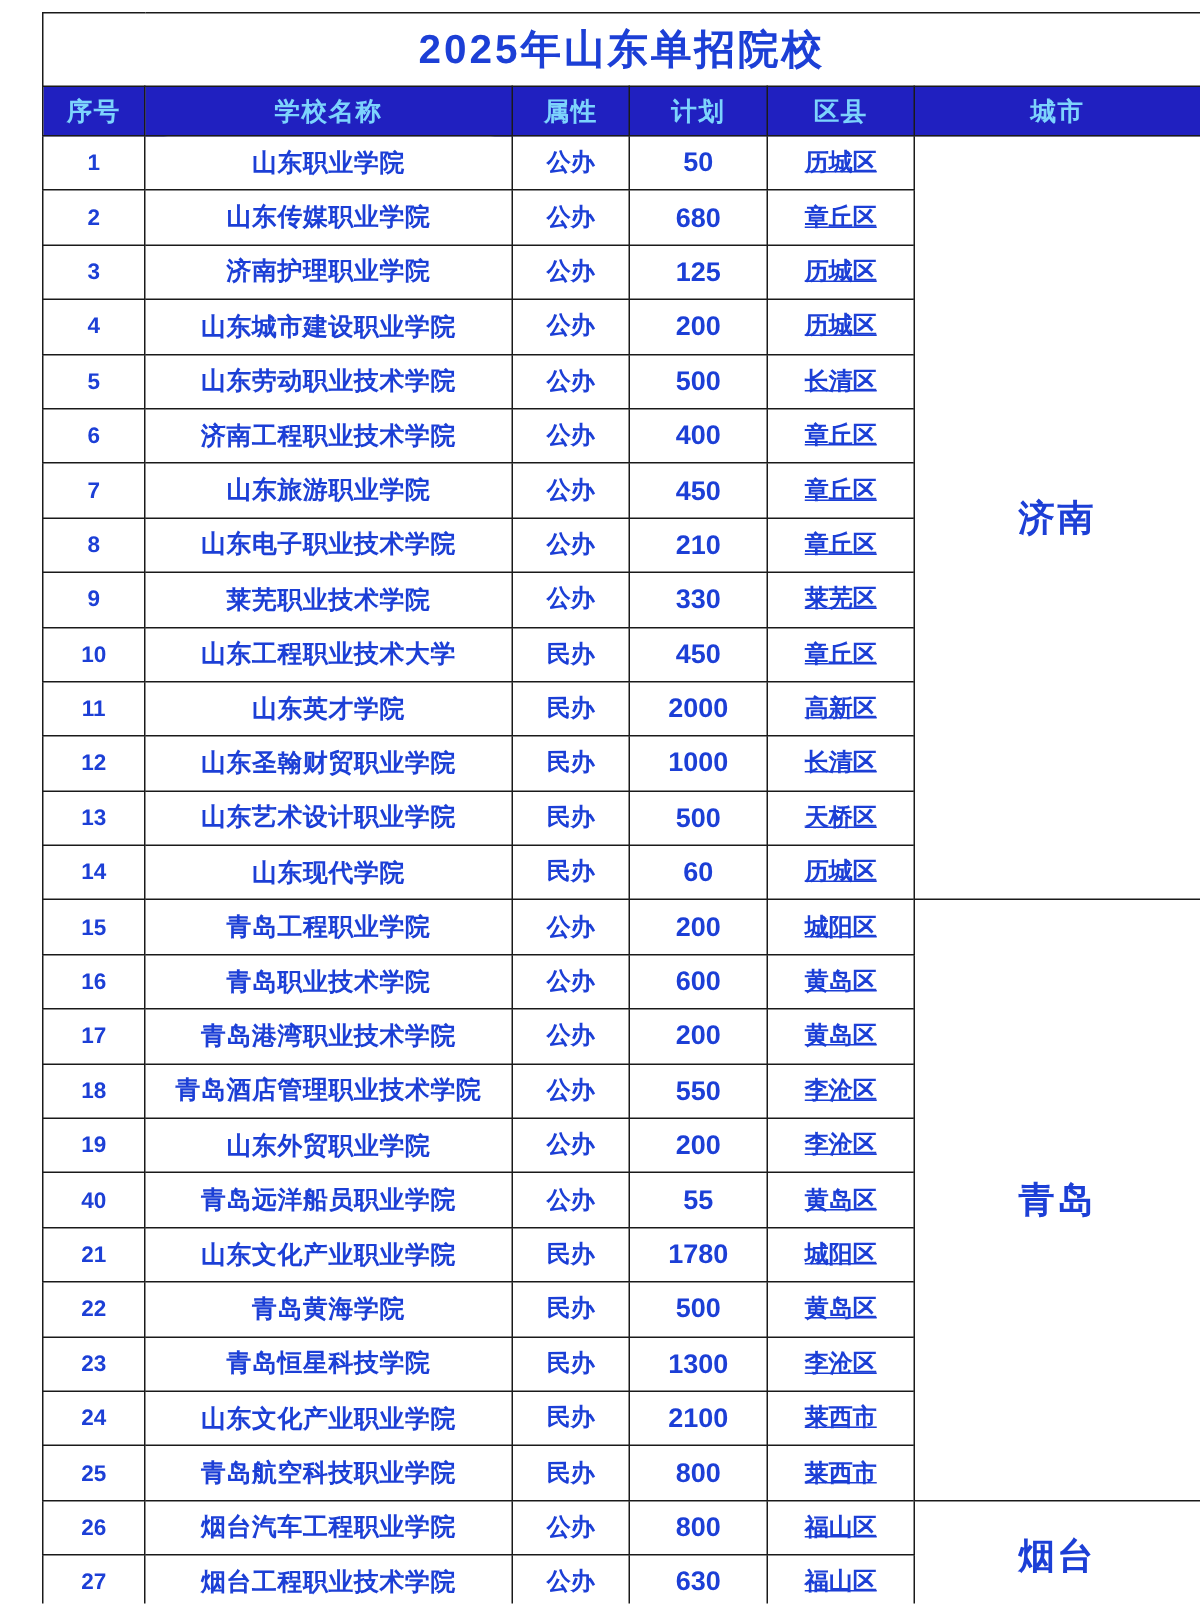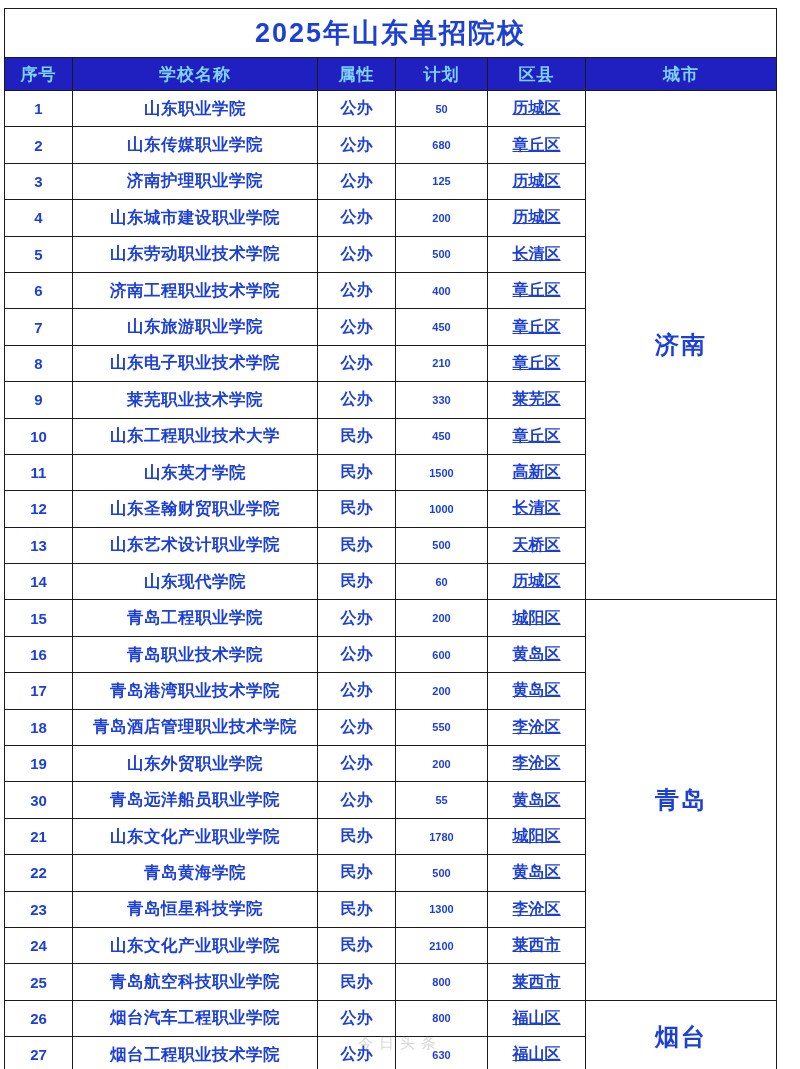--- a/index.html
+++ b/index.html
@@ -10,21 +10,21 @@
   body {
     width: 800px;
     height: 1069px;
     font-family: "Liberation Sans", "DejaVu Sans", sans-serif;
     overflow: hidden;
   }
   .page {
     width: 800px;
     height: 1069px;
     box-sizing: border-box;
-    padding: 8px 14px 0 4px;
+    padding: 8px 14px 0 28px;
     position: relative;
   }
   table.sheet {
     border-collapse: collapse;
     width: 772px;
     table-layout: fixed;
   }
   table.sheet td, table.sheet th {
     border: 1px solid #1a1a1a;
     padding: 0;
@@ -50,21 +50,21 @@
   tbody td {
     height: 35.4px;
     font-size: 16px;
     font-weight: bold;
     color: #1c3fd6;
     background: #ffffff;
   }
   td.c-idx { font-size: 15px; }
   td.c-name { font-size: 16.5px; letter-spacing: 0.5px; border-radius: 15px; }
   td.c-type { font-size: 16px; }
-  td.c-plan { font-size: 11px; }
+  td.c-plan { font-size: 18px; }
   td.c-dist { font-size: 16px; text-decoration: underline; }
   td.c-city {
     font-size: 24px;
     letter-spacing: 2px;
   }
   .watermark {
     position: absolute;
     left: 0;
     right: 0;
     bottom: 16px;
@@ -170,21 +170,21 @@
           <td class="c-idx">10</td>
           <td class="c-name">山东工程职业技术大学</td>
           <td class="c-type">民办</td>
           <td class="c-plan">450</td>
           <td class="c-dist">章丘区</td>
         </tr>
         <tr>
           <td class="c-idx">11</td>
           <td class="c-name">山东英才学院</td>
           <td class="c-type">民办</td>
-          <td class="c-plan">1500</td>
+          <td class="c-plan">2000</td>
           <td class="c-dist">高新区</td>
         </tr>
         <tr>
           <td class="c-idx">12</td>
           <td class="c-name">山东圣翰财贸职业学院</td>
           <td class="c-type">民办</td>
           <td class="c-plan">1000</td>
           <td class="c-dist">长清区</td>
         </tr>
         <tr>
@@ -231,21 +231,21 @@
           <td class="c-dist">李沧区</td>
         </tr>
         <tr>
           <td class="c-idx">19</td>
           <td class="c-name">山东外贸职业学院</td>
           <td class="c-type">公办</td>
           <td class="c-plan">200</td>
           <td class="c-dist">李沧区</td>
         </tr>
         <tr>
-          <td class="c-idx">30</td>
+          <td class="c-idx">40</td>
           <td class="c-name">青岛远洋船员职业学院</td>
           <td class="c-type">公办</td>
           <td class="c-plan">55</td>
           <td class="c-dist">黄岛区</td>
         </tr>
         <tr>
           <td class="c-idx">21</td>
           <td class="c-name">山东文化产业职业学院</td>
           <td class="c-type">民办</td>
           <td class="c-plan">1780</td>
@@ -289,14 +289,13 @@
         </tr>
         <tr>
           <td class="c-idx">27</td>
           <td class="c-name">烟台工程职业技术学院</td>
           <td class="c-type">公办</td>
           <td class="c-plan">630</td>
           <td class="c-dist">福山区</td>
         </tr>
       </tbody>
   </table>
-  <div class="watermark">今日头条</div>
 </div>
 
 </body></html>

